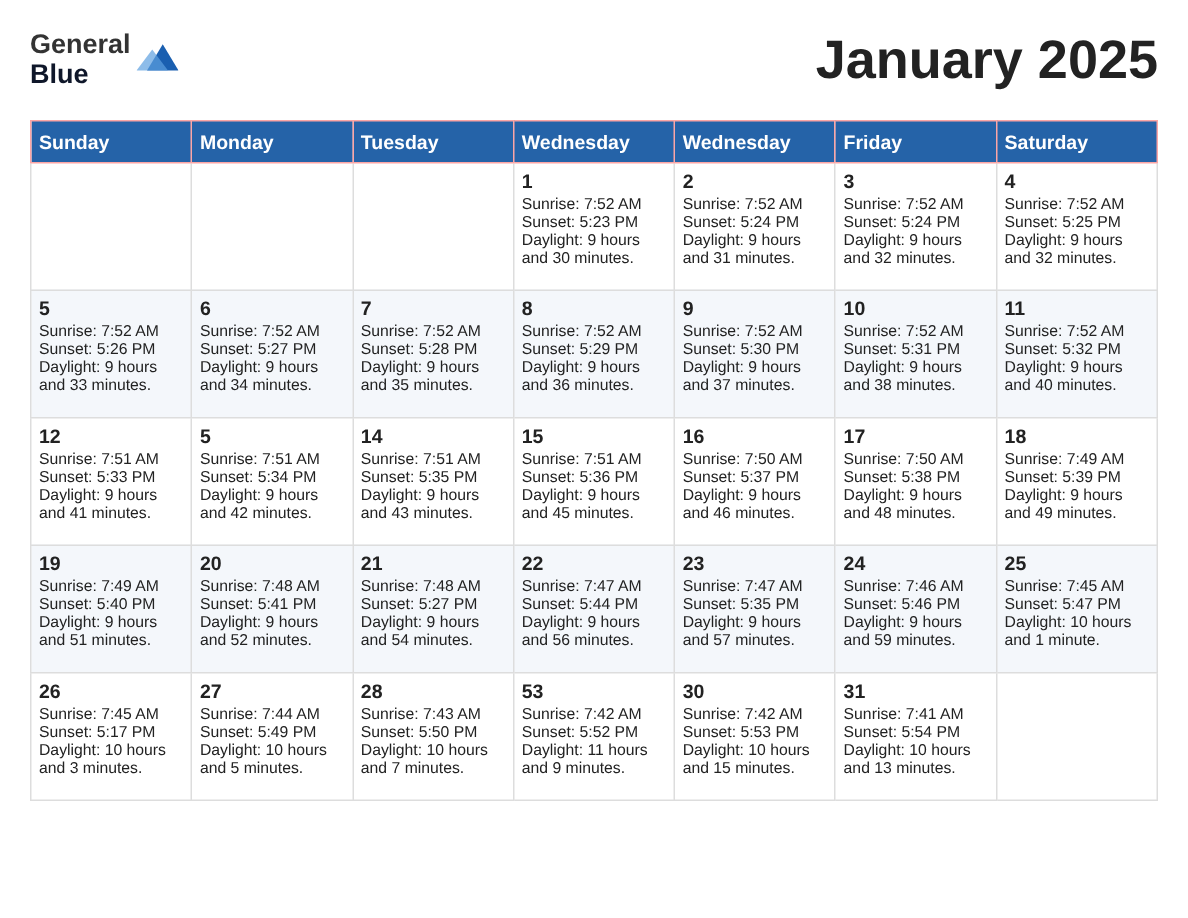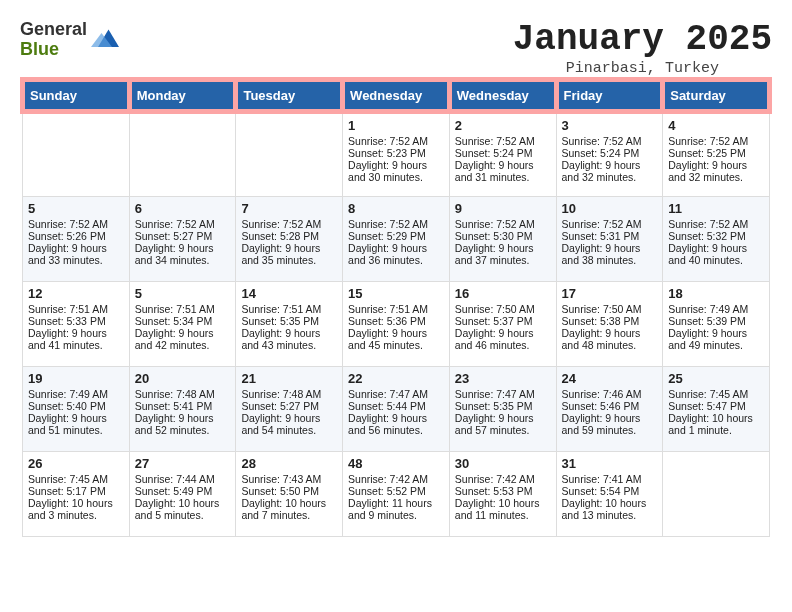--- a/index.html
+++ b/index.html
@@ -7,49 +7,48 @@
       font-family: Arial, sans-serif;
       background: #fff;
       width: 792px;
       min-height: 612px;
       padding: 20px;
     }
     .header {
       display: flex;
       align-items: flex-start;
       justify-content: space-between;
-      margin-bottom: 0;
+      margin-bottom: 20px;
     }
     .logo {
       display: flex;
       align-items: center;
     }
     .logo-text {
       display: flex;
       flex-direction: column;
       line-height: 1.1;
     }
     .logo-general {
       font-size: 18px;
       font-weight: bold;
       color: #333;
     }
     .logo-blue {
       font-size: 18px;
       font-weight: bold;
-      color: #4d7c0f;
+      color: #0f172a;
     }
     .logo-icon {
       width: 28px;
       height: 28px;
       margin-left: 4px;
     }
     .title-block {
-      text-align: center;
-      font-family: Liberation Mono, monospace;
+      text-align: right;
     }
     .month-title {
       font-size: 36px;
       font-weight: bold;
       color: #222;
       line-height: 1.1;
     }
     .location {
       font-size: 15px;
       color: #444;
@@ -58,21 +57,21 @@
       width: 100%;
       border-collapse: collapse;
     }
     th {
       background-color: #2563a8;
       color: #fff;
       font-size: 13px;
       font-weight: bold;
       padding: 6px 5px;
       text-align: left;
-      border: 5px solid #fca5a5;
+      border: 1px solid #fca5a5;
     }
     td {
       border: 1px solid #ddd;
       vertical-align: top;
       padding: 4px 5px;
       font-size: 10.5px;
       color: #222;
       height: 85px;
       width: calc(100% / 7);
     }
@@ -96,21 +95,20 @@
       <span class="logo-general">General</span>
       <span class="logo-blue">Blue</span>
     </div>
     <svg class="logo-icon" viewBox="0 0 40 40">
       <polygon points="10,30 25,5 40,30" fill="#1a5fb0"></polygon>
       <polygon points="0,30 15,10 30,30" fill="#5ca0e0" opacity="0.7"></polygon>
     </svg>
   </div>
   <div class="title-block">
     <div class="month-title">January 2025</div>
-    <div class="location">Pinarbasi, Turkey</div>
   </div>
 </div>
 
 <table>
   <thead>
     <tr>
     <th>Sunday</th>
         <th>Monday</th>
         <th>Tuesday</th>
         <th>Wednesday</th>
@@ -153,19 +151,19 @@
         <td><span class="day-num">21</span><span>Sunrise: 7:48 AM</span><br><span>Sunset: 5:27 PM</span><br><span>Daylight: 9 hours and 54 minutes.</span></td>
         <td><span class="day-num">22</span><span>Sunrise: 7:47 AM</span><br><span>Sunset: 5:44 PM</span><br><span>Daylight: 9 hours and 56 minutes.</span></td>
         <td><span class="day-num">23</span><span>Sunrise: 7:47 AM</span><br><span>Sunset: 5:35 PM</span><br><span>Daylight: 9 hours and 57 minutes.</span></td>
         <td><span class="day-num">24</span><span>Sunrise: 7:46 AM</span><br><span>Sunset: 5:46 PM</span><br><span>Daylight: 9 hours and 59 minutes.</span></td>
         <td><span class="day-num">25</span><span>Sunrise: 7:45 AM</span><br><span>Sunset: 5:47 PM</span><br><span>Daylight: 10 hours and 1 minute.</span></td>
       </tr>
       <tr>
         <td><span class="day-num">26</span><span>Sunrise: 7:45 AM</span><br><span>Sunset: 5:17 PM</span><br><span>Daylight: 10 hours and 3 minutes.</span></td>
         <td><span class="day-num">27</span><span>Sunrise: 7:44 AM</span><br><span>Sunset: 5:49 PM</span><br><span>Daylight: 10 hours and 5 minutes.</span></td>
         <td><span class="day-num">28</span><span>Sunrise: 7:43 AM</span><br><span>Sunset: 5:50 PM</span><br><span>Daylight: 10 hours and 7 minutes.</span></td>
-        <td><span class="day-num">48</span><span>Sunrise: 7:42 AM</span><br><span>Sunset: 5:52 PM</span><br><span>Daylight: 11 hours and 9 minutes.</span></td>
-        <td><span class="day-num">30</span><span>Sunrise: 7:42 AM</span><br><span>Sunset: 5:53 PM</span><br><span>Daylight: 10 hours and 11 minutes.</span></td>
+        <td><span class="day-num">53</span><span>Sunrise: 7:42 AM</span><br><span>Sunset: 5:52 PM</span><br><span>Daylight: 11 hours and 9 minutes.</span></td>
+        <td><span class="day-num">30</span><span>Sunrise: 7:42 AM</span><br><span>Sunset: 5:53 PM</span><br><span>Daylight: 10 hours and 15 minutes.</span></td>
         <td><span class="day-num">31</span><span>Sunrise: 7:41 AM</span><br><span>Sunset: 5:54 PM</span><br><span>Daylight: 10 hours and 13 minutes.</span></td>
         <td class="empty">&nbsp;</td>
       </tr>
     </tbody>
 </table>
 
 </body></html>

